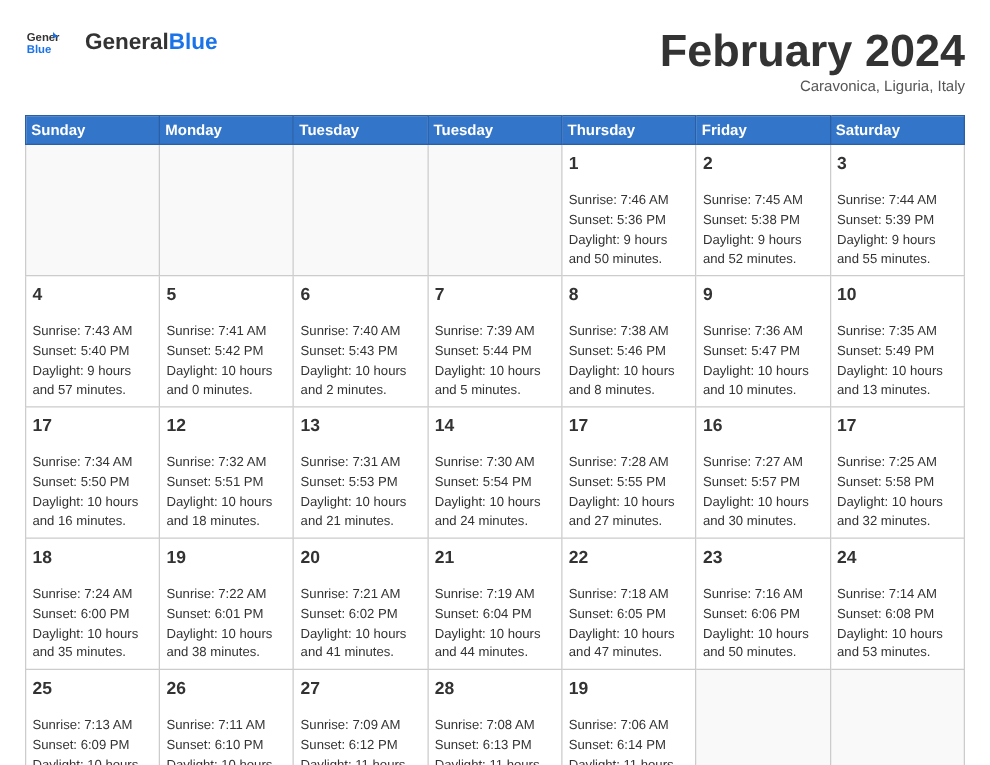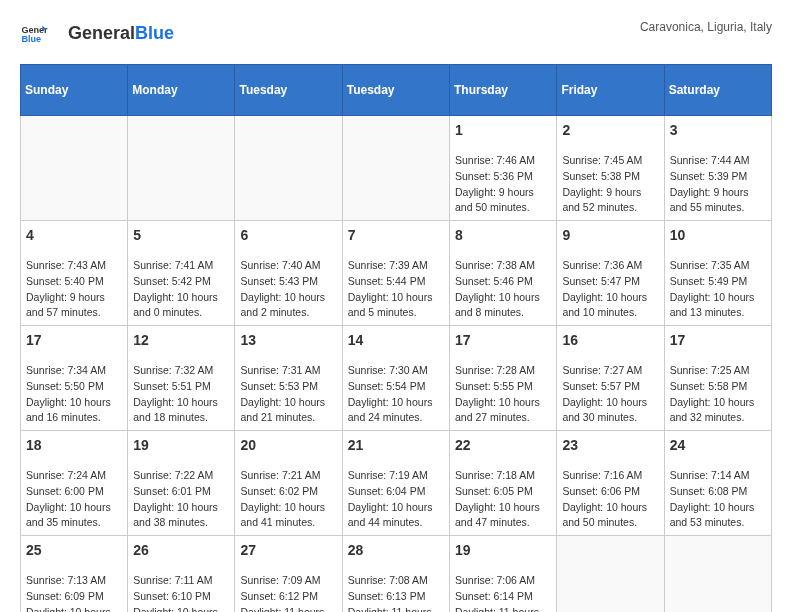--- a/index.html
+++ b/index.html
@@ -38,21 +38,21 @@
       color: #555;
     }
     table {
       width: 100%;
       border-collapse: collapse;
       font-size: 11px;
     }
     th {
       background-color: #3375c8;
       color: #fff;
-      padding: 18px 4px;
+      padding: 4px 4px;
       text-align: left;
       font-size: 12px;
       border: 1px solid #2a5fa8;
     }
     td {
       border: 1px solid #ccc;
       vertical-align: top;
       padding: 4px 5px;
       height: 80px;
       width: 108px;
@@ -86,20 +86,21 @@
       <text x="2" y="32" font-size="13" font-weight="bold" fill="#1a73e8" font-family="Arial">Blue</text>
       <polygon points="32,8 38,14 32,14" fill="#1a73e8"></polygon>
     </svg>
     <div>
       <div style="font-size:18px;font-weight:bold;line-height:1.1;margin-left:16px;">
         <span style="color:#333">General</span><span style="color:#1a73e8">Blue</span>
       </div>
     </div>
   </div>
   <div class="title-block">
+    <div class="month-title">February 2024</div>
     <div class="location">Caravonica, Liguria, Italy</div>
   </div>
 </div>
 
 <table>
   <thead>
     <tr>
     <th>Sunday</th>
         <th>Monday</th>
         <th>Tuesday</th>

